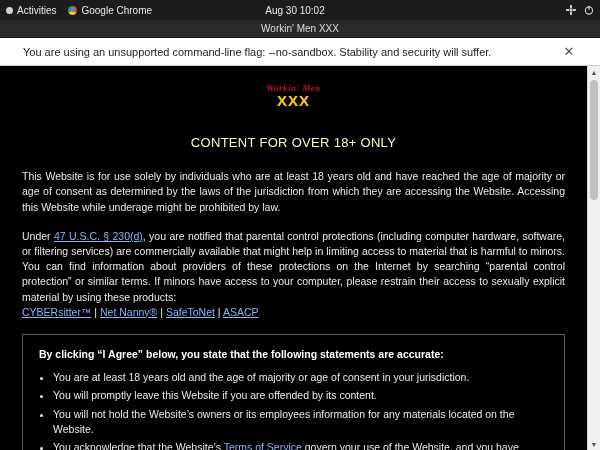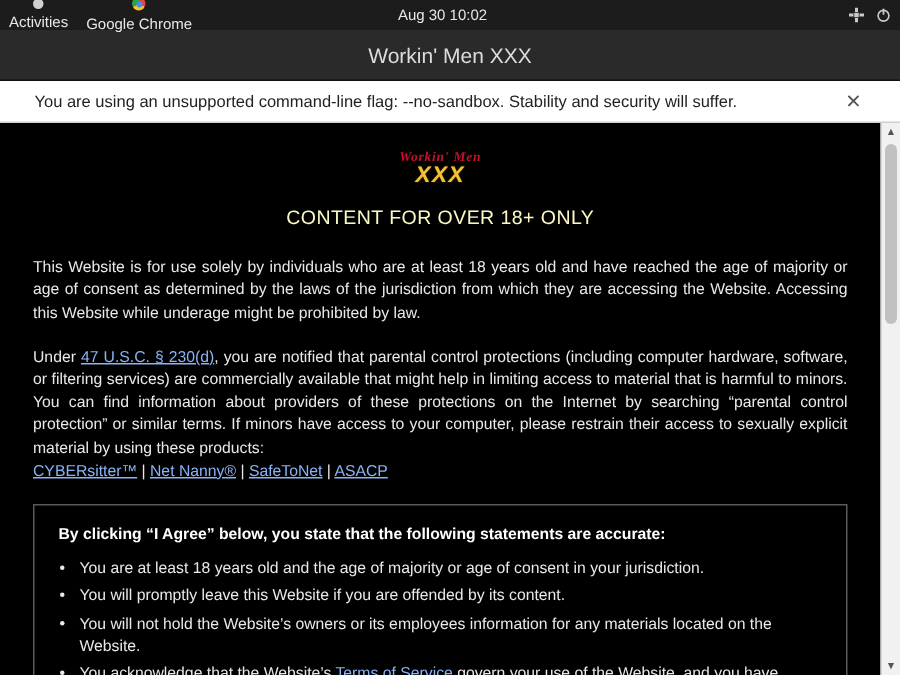--- a/index.html
+++ b/index.html
@@ -16,21 +16,21 @@
     height: 20px;
     background: #1c1c1c;
     color: #e8e8e8;
     display: flex;
     align-items: center;
     font-size: 10px;
     padding: 0 6px;
     position: relative;
   }
   .gnome-left { display: flex; align-items: center; gap: 12px; }
-  .gnome-item { display: flex; align-items: center; gap: 4px; cursor: default; flex-direction: column; }
+  .gnome-item { display: flex; align-items: center; gap: 4px; cursor: default; }
   .dot-icon {
     width: 7px; height: 7px; border-radius: 50%;
     background: #d0d0d0; display: inline-block;
   }
   .chrome-icon {
     width: 9px; height: 9px; border-radius: 50%;
     background: conic-gradient(#e8453c 0 33%, #f7c22e 0 66%, #2aa34a 0 100%);
     position: relative; display: inline-block;
   }
   .chrome-icon::after {
@@ -46,25 +46,25 @@
   }
   .sys-icon { width: 10px; height: 10px; opacity: .9; }
 
   
   .browser {
     height: 430px;
     display: flex; flex-direction: column;
     background: #000;
   }
   .title-bar {
-    height: 34px;
+    height: 18px;
     background: #2a2a2a;
     color: #dcdcdc;
     display: flex; align-items: center; justify-content: center;
-    font-size: 14px;
+    font-size: 10px;
     border-bottom: 1px solid #111;
   }
   .infobar {
     min-height: 28px;
     background: #fff;
     color: #222;
     display: flex; align-items: center;
     font-size: 11px;
     padding: 5px 23px;
     border-bottom: 1px solid #cfcfcf;
@@ -87,42 +87,41 @@
   }
   .page {
     flex: 1;
     background: #000;
     color: #ffffff;
     padding: 14px 22px 0 22px;
     overflow: hidden;
     font-size: 10.5px;
     line-height: 1.45;
   }
-  .logo-wrap { text-align: center; margin: 4px 0 10px; }
+  .logo-wrap { text-align: center; margin: 4px 0 24px; }
   .logo {
     display: inline-block;
     position: relative;
     width: 74px; height: 26px;
   }
   .logo-top {
     font-family: "Liberation Serif", serif;
     font-size: 9px; font-weight: bold; font-style: italic;
     color: #c8102e;
     letter-spacing: .5px;
     line-height: 1;
   }
   .logo-bottom {
     font-family: "Liberation Sans", sans-serif;
     font-weight: bold;
     font-size: 15px;
     color: #f2c230;
     letter-spacing: 1px;
     line-height: 1;
     text-shadow: 0 0 1px #8a5a00;
-    font-style: italic;
   }
   .headline {
     text-align: center;
     font-size: 13px;
     letter-spacing: .3px;
     margin: 2px 0 16px;
     color: #fef9c3;
   }
   .para {
     margin: 0 0 14px;

